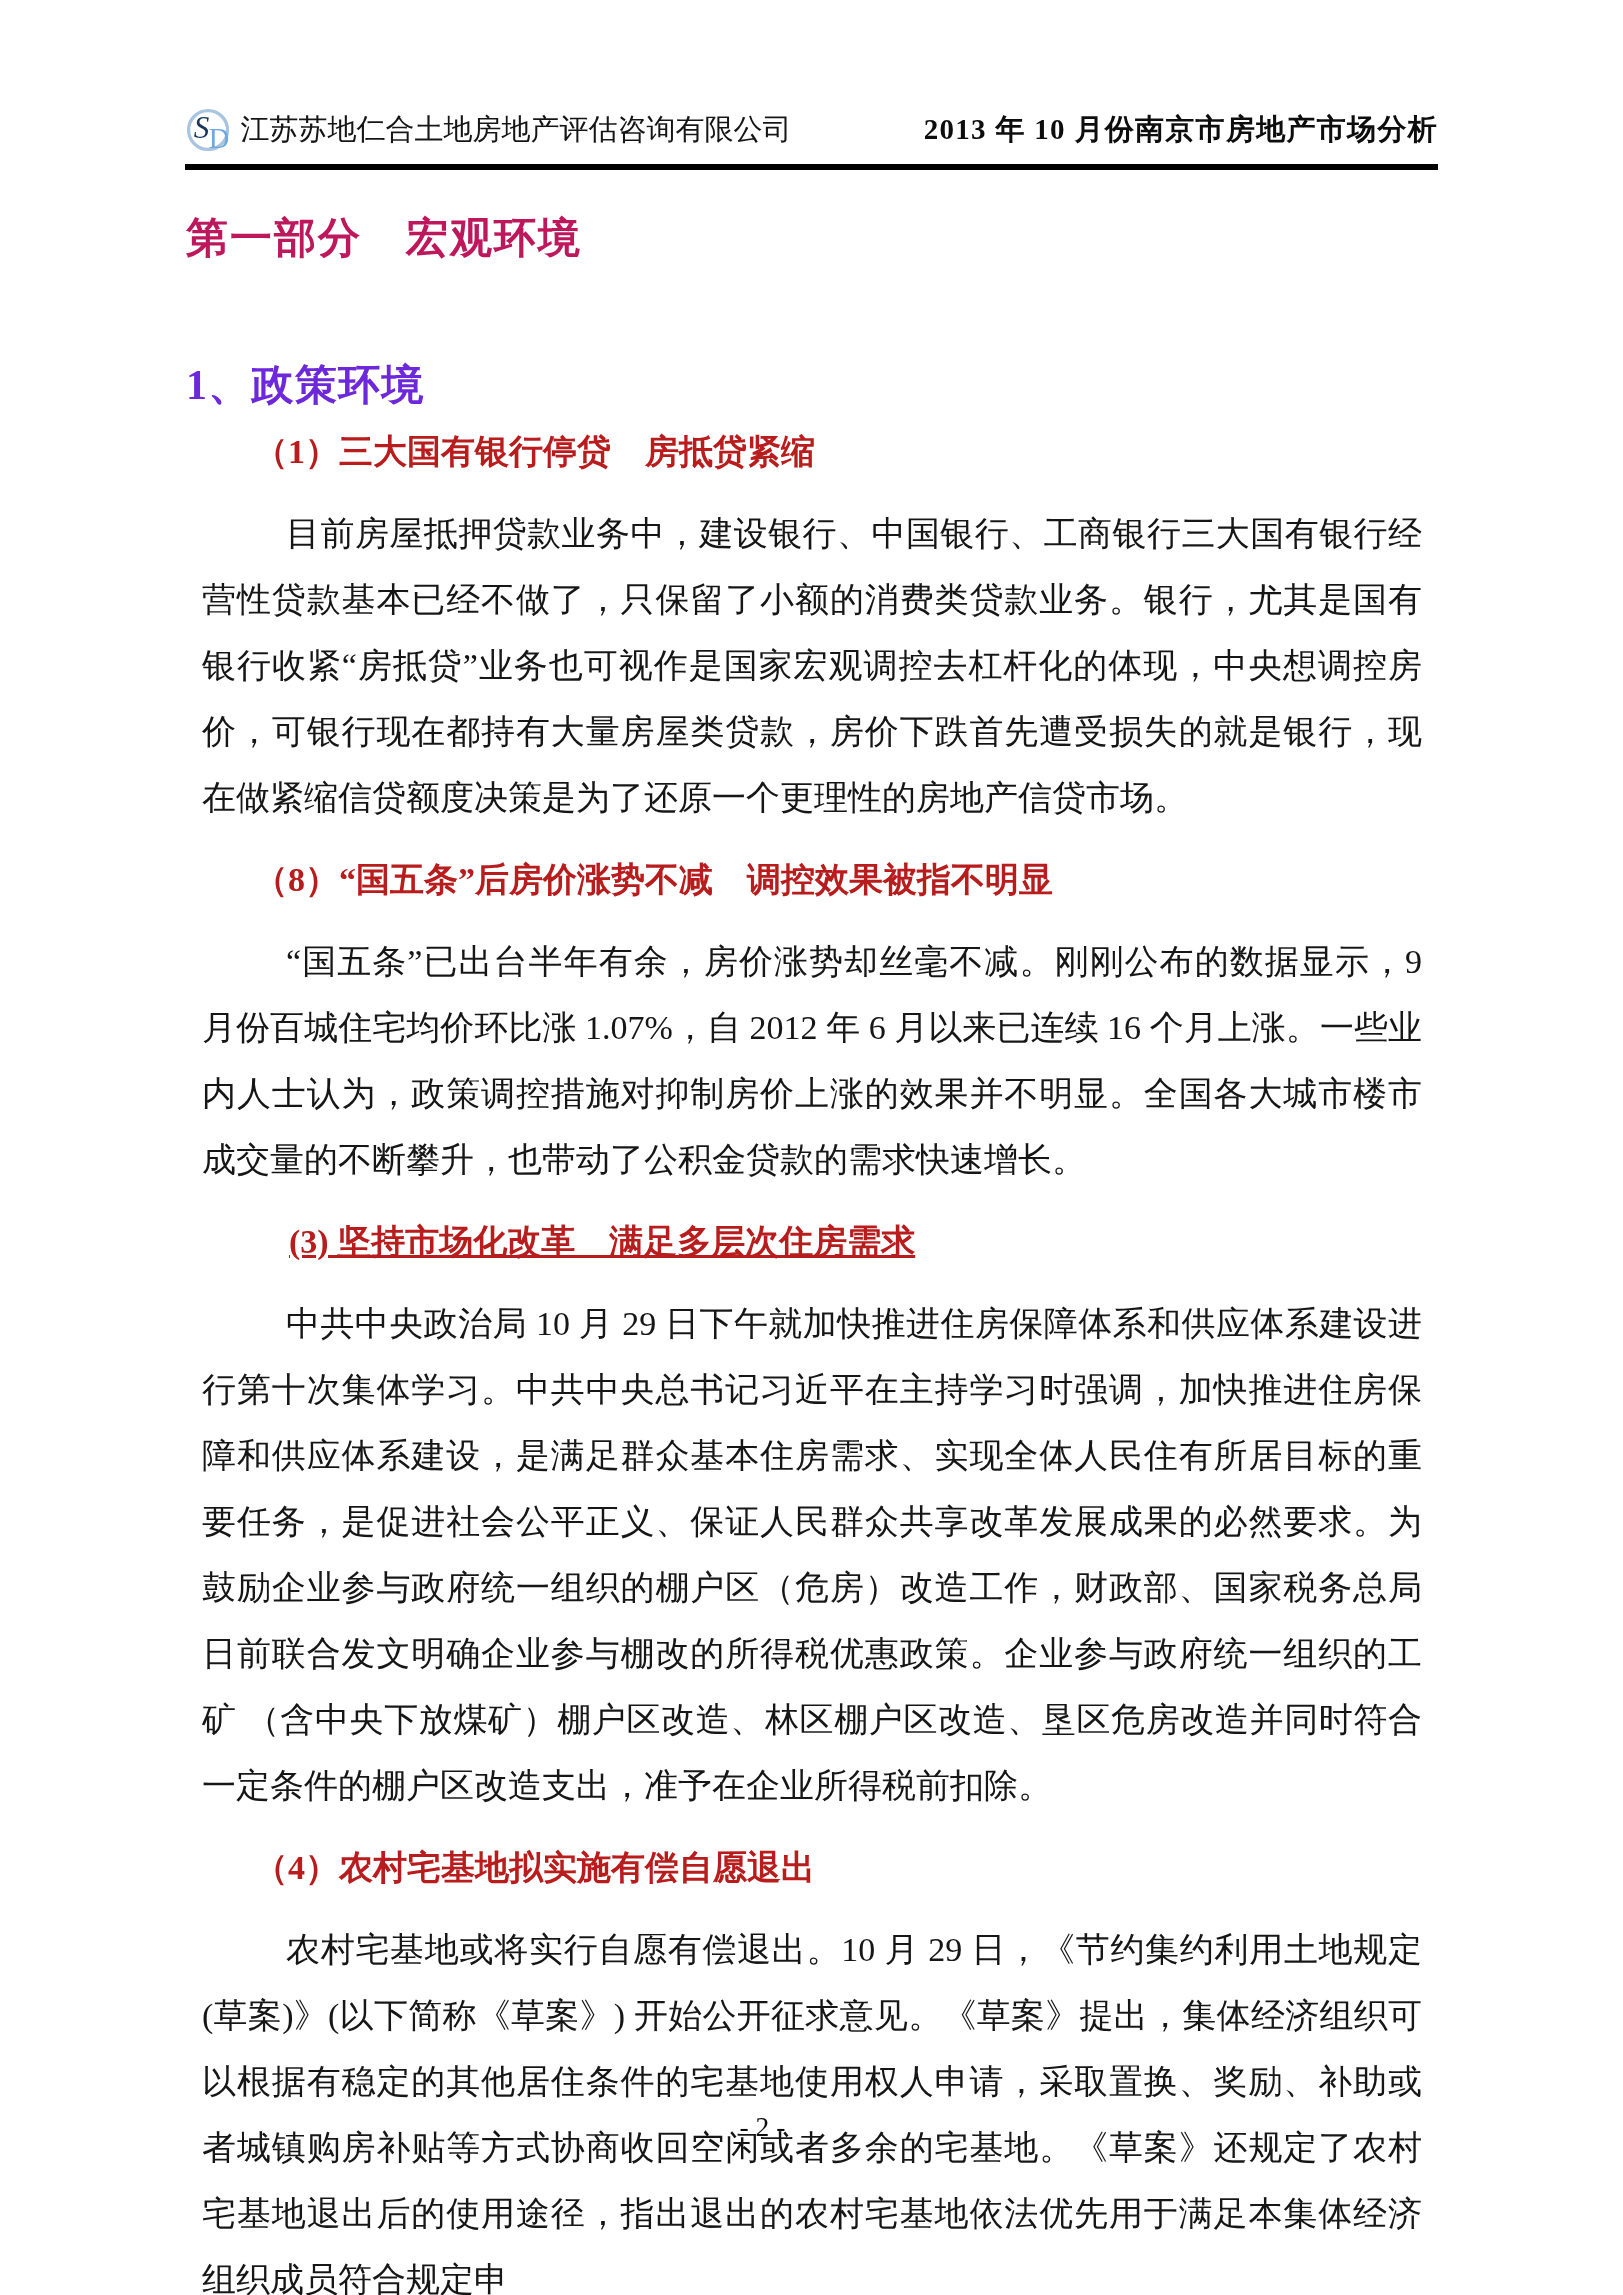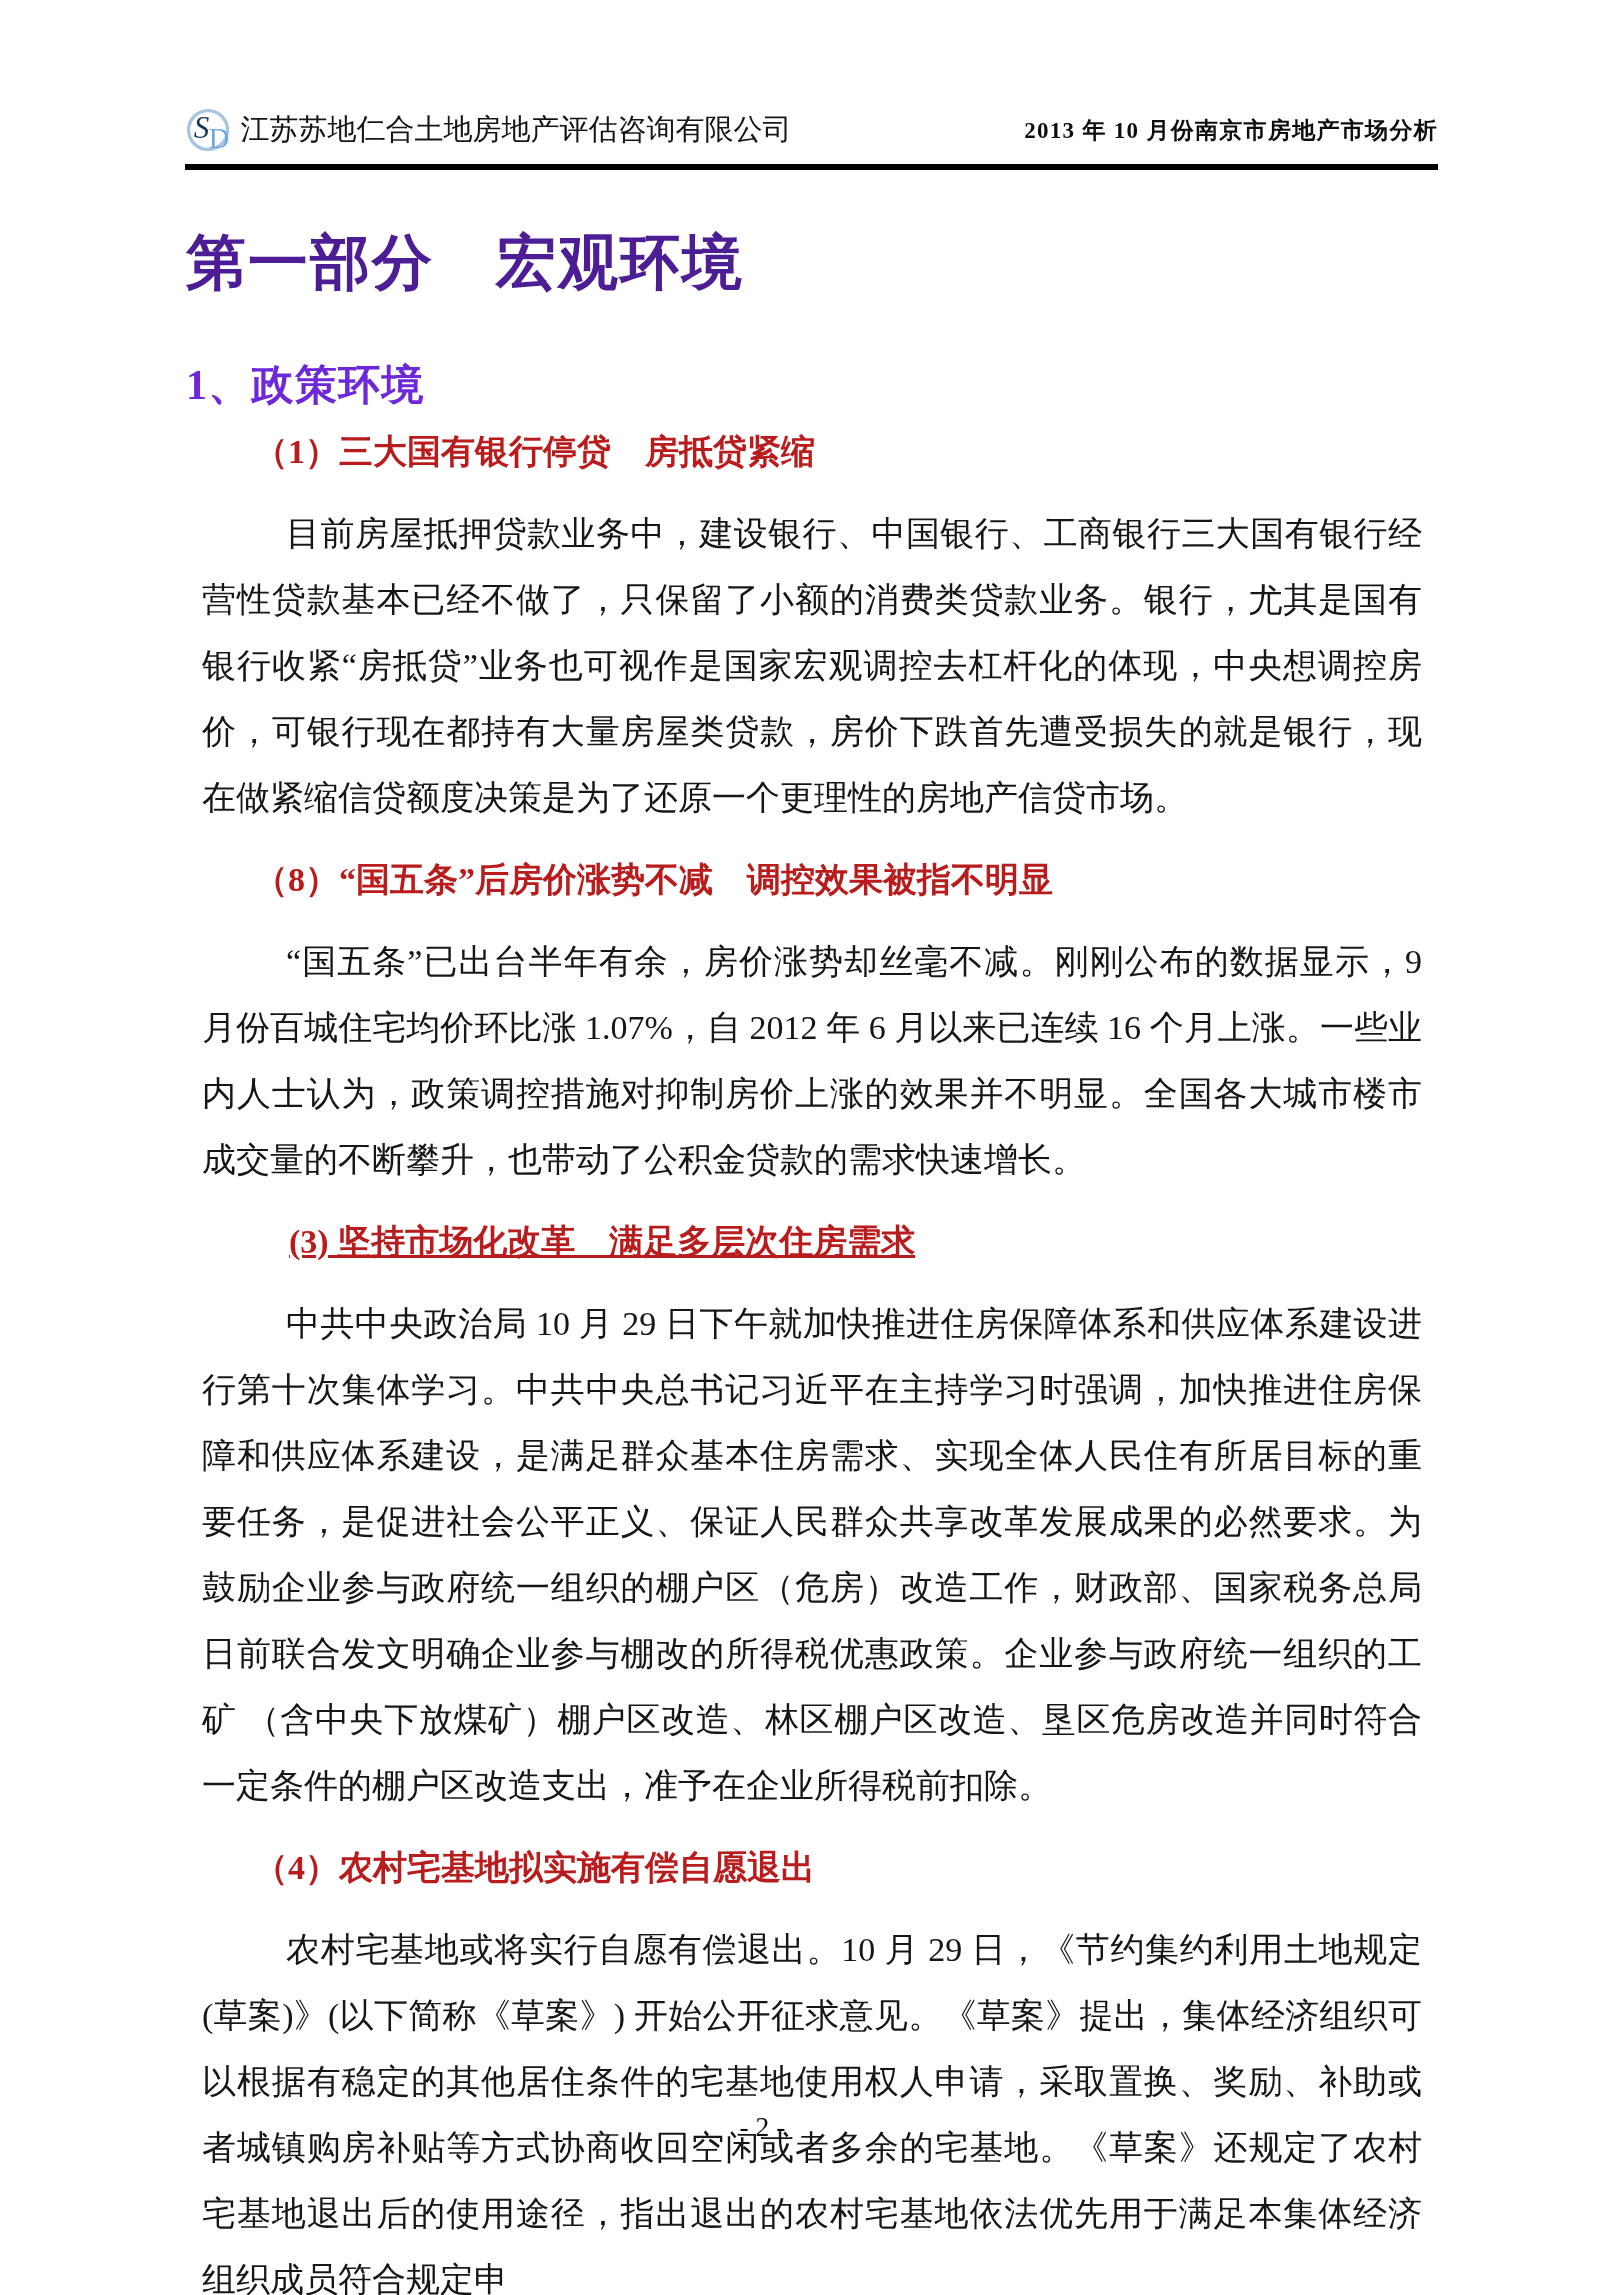--- a/index.html
+++ b/index.html
@@ -28,42 +28,42 @@
   .brand {
     display: flex;
     align-items: center;
     gap: 6.5px;
     font-size: 29px;
     color: #151515;
     white-space: nowrap;
   }
   .logo-svg { display: block; }
   .report-title {
-    font-size: 23px;
+    font-size: 29px;
     font-weight: 700;
     letter-spacing: 1.3px;
     color: #0d0d0d;
     white-space: nowrap;
   }
   .header-rule {
     position: absolute;
     left: 185px;
     top: 164px;
     width: 1253px;
     height: 5.9px;
     background: #000000;
   }
   .part-title {
     position: absolute;
     left: 186px;
-    top: 223px;
-    font-size: 60px;
+    top: 210px;
+    font-size: 42px;
     font-weight: 700;
     letter-spacing: 2px;
-    color: #4c1d95;
+    color: #be185d;
     white-space: nowrap;
   }
   .section-title {
     position: absolute;
     left: 186px;
     top: 357px;
     font-size: 42px;
     font-weight: 700;
     letter-spacing: 1.3px;
     color: #6d28d9;

